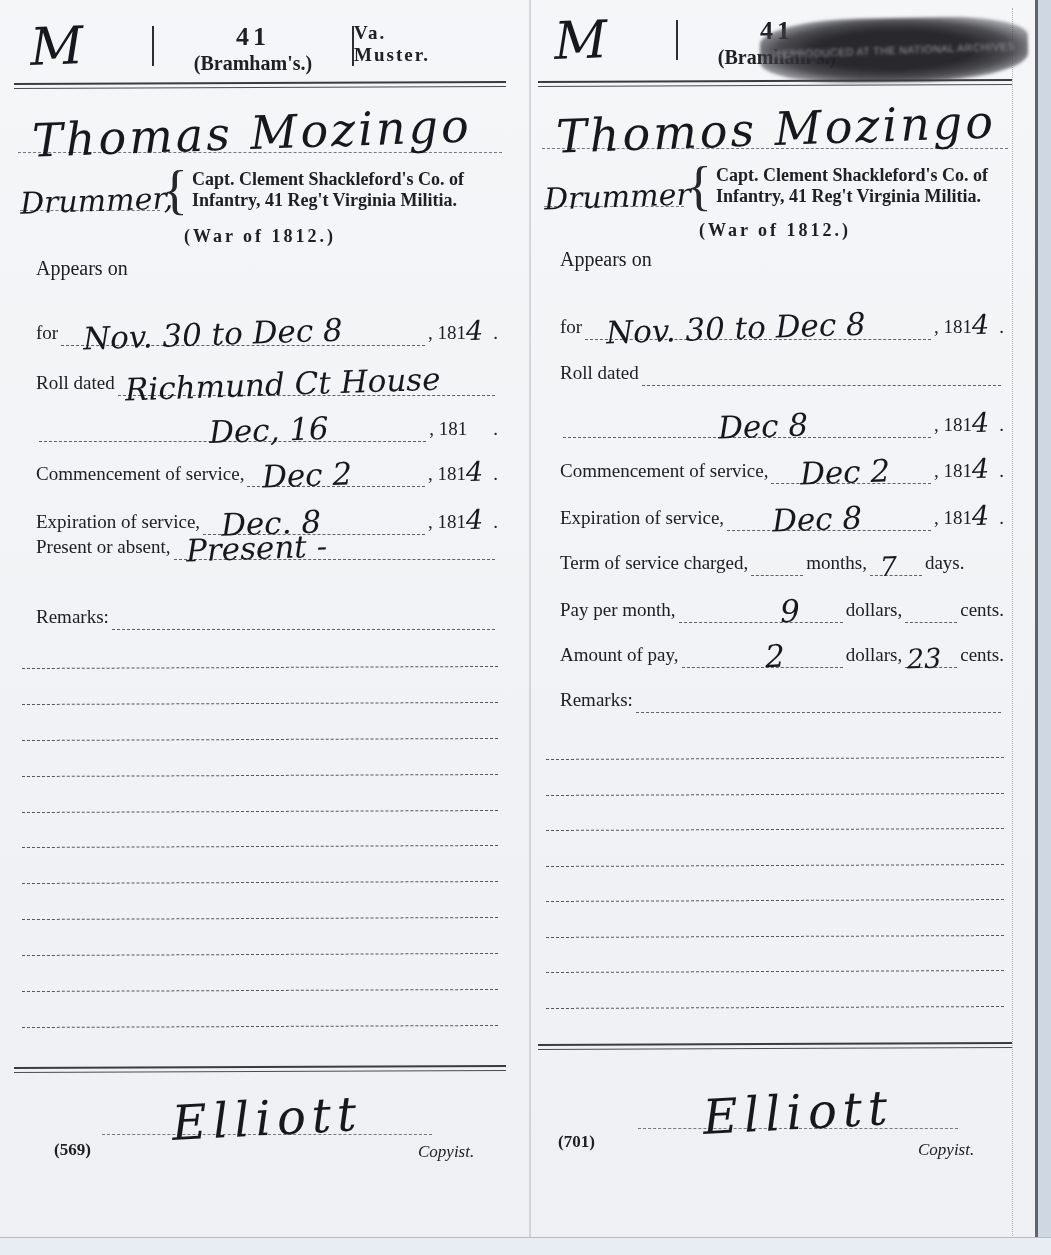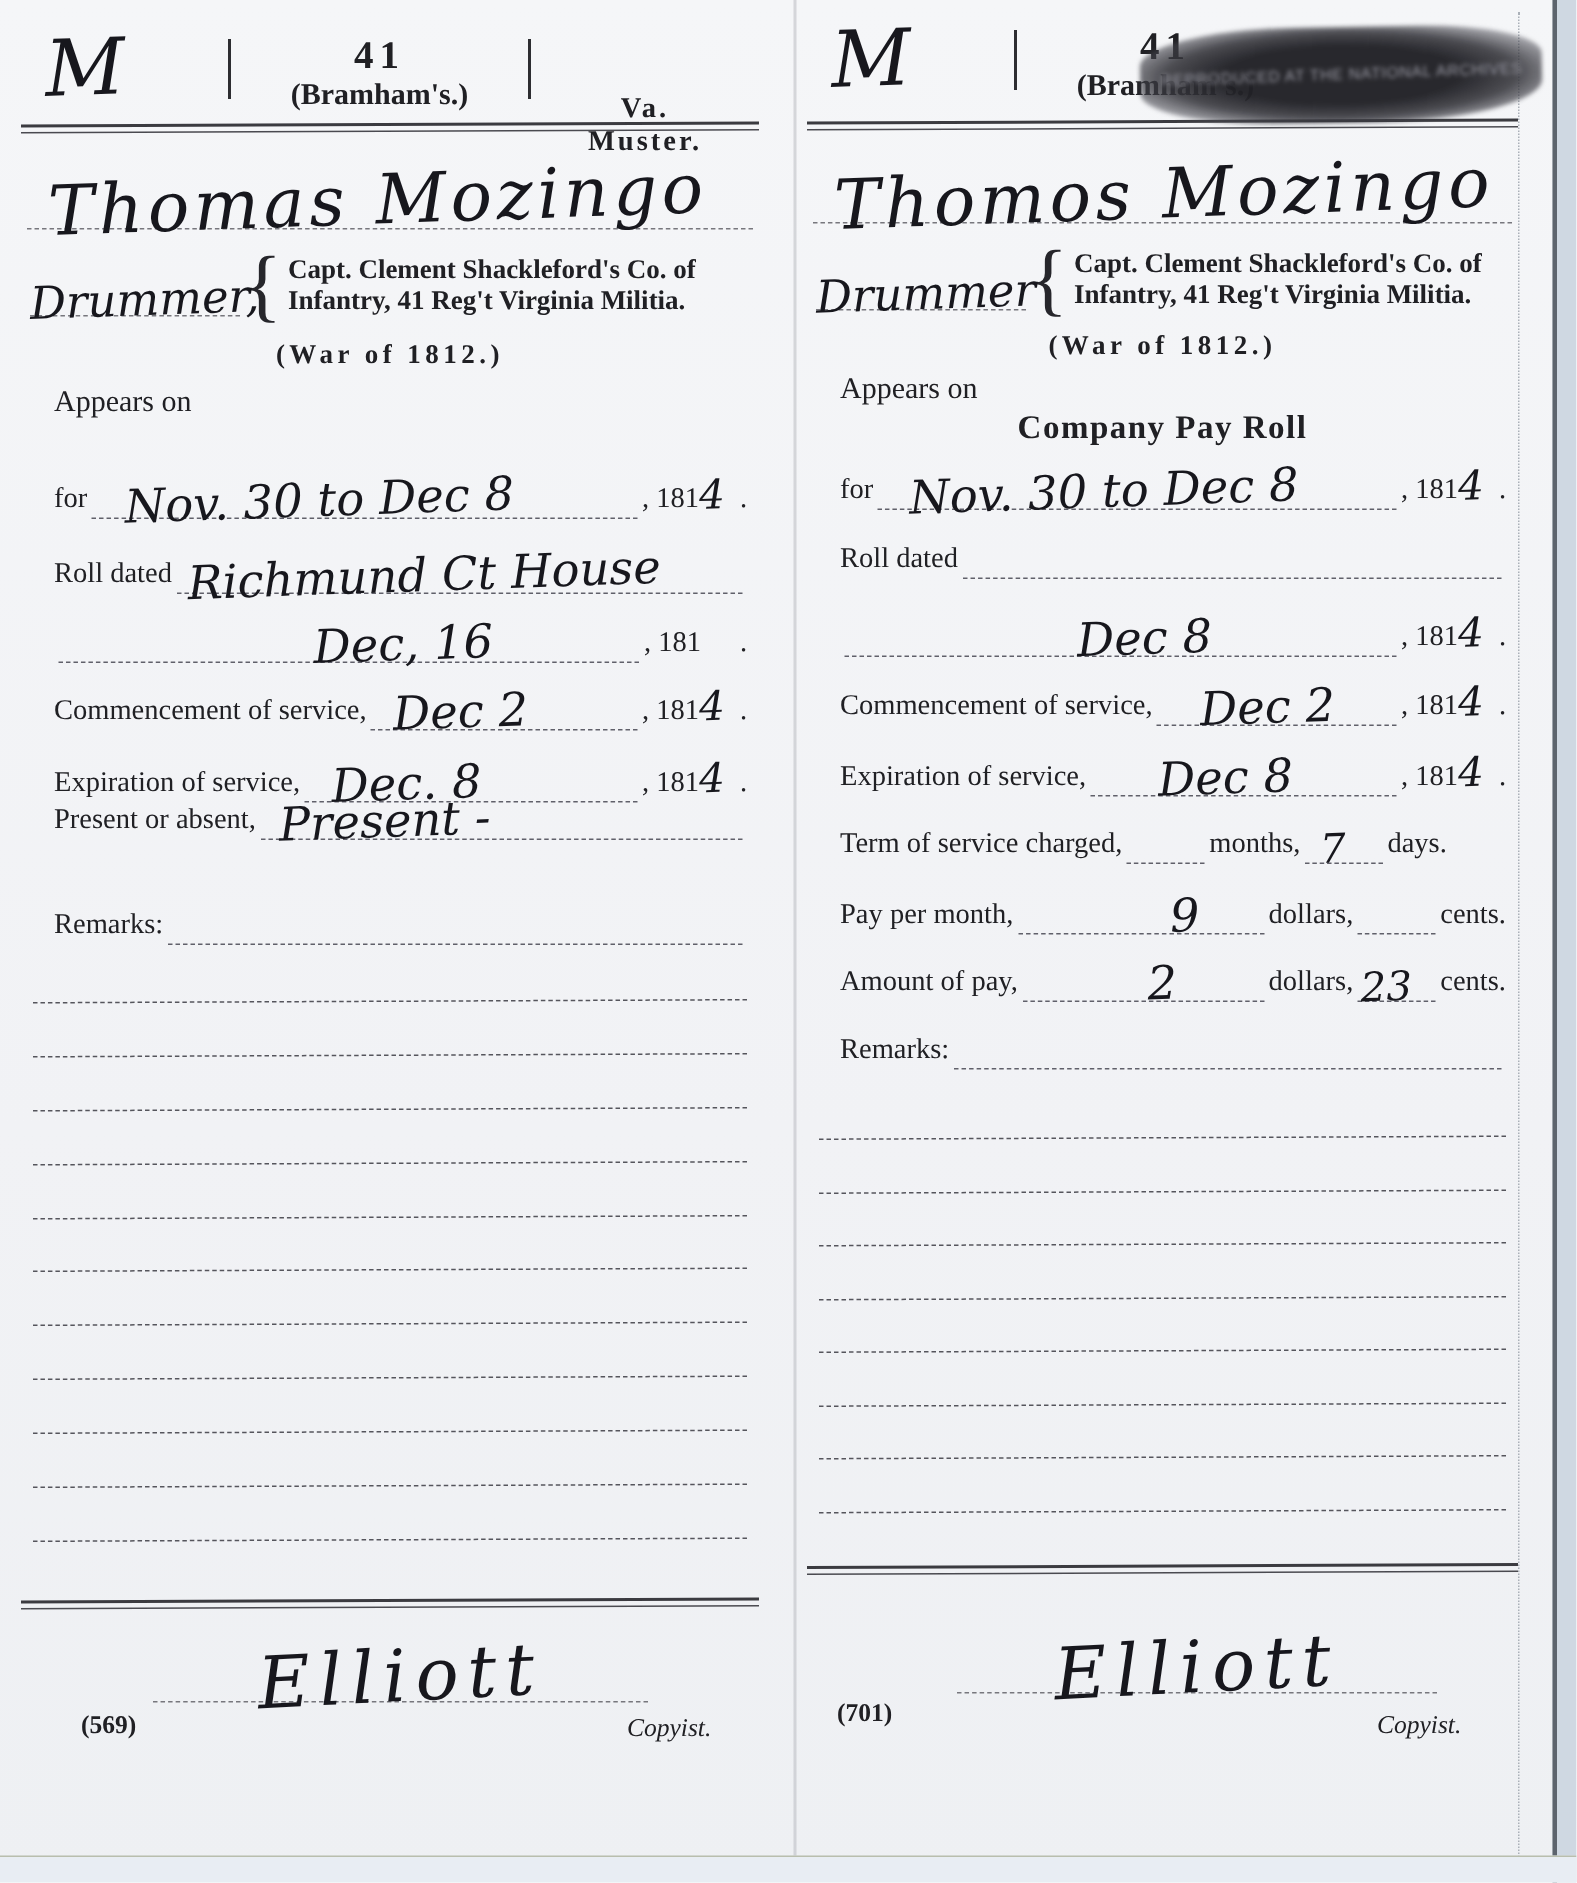--- a/index.html
+++ b/index.html
@@ -12,21 +12,21 @@
   #left-card{left:14px;top:12px;width:492px;height:1230px;}
   #right-card{left:538px;top:8px;width:474px;height:1240px;border-right:1px dotted #aab0b8;}
 
   
   .hdr{position:absolute;left:0;right:0;display:flex;align-items:flex-start;}
   .hdr-m{width:138px;padding-left:16px;box-sizing:border-box;font-size:52px;line-height:56px;}
   .vbar{width:2px;height:40px;background:#2d2d31;margin-top:8px;}
   .hdr-center{width:198px;text-align:center;padding-top:6px;}
   .reg-no{font-weight:bold;font-size:26px;letter-spacing:4px;line-height:26px;}
   .reg-note{font-weight:bold;font-size:20px;margin-top:2px;}
-  .hdr-right{flex:1;text-align:center;padding-top:4px;margin-top:40px;}
+  .hdr-right{flex:1;text-align:left;padding-top:4px;}
   .hdr-right div{font-weight:bold;font-size:19px;letter-spacing:2px;line-height:22px;}
 
   .dbl{position:absolute;left:0;right:0;height:3px;border-top:2px solid #3b3b40;border-bottom:1px solid #4a4a50;transform:rotate(-0.25deg);}
 
   
   .hw{font-family:"DejaVu Serif", serif;font-style:italic;color:#17171d;display:inline-block;transform:rotate(-2deg);white-space:nowrap;}
   .hw-name{font-size:46px;letter-spacing:3px;}
   .hw-rank{font-size:30px;}
   .hw-val{font-size:31px;}
   .hw-dig{font-size:27px;}
@@ -214,21 +214,20 @@
       </div>
     <div class="brace">{</div>
     <div class="unit">
       <div>Capt. Clement Shackleford's Co. of</div>
       <div>Infantry, 41 Reg't Virginia Militia.</div>
     </div>
   </div>
 
   <div class="war" style="top:212px">(War of 1812.)</div>
   <div class="appears" style="top:240px">Appears on</div>
-  <div class="roll-title" style="top:264px">Company Pay Roll</div>
 
   <div class="frow" style="top:290px;height:42px">
     <span class="lbl">for</span>
     <span class="fill">
       <span class="hw hw-val" style="left:6%">Nov. 30 to Dec 8</span>
     </span>
     <span class="yr">, 181</span>
     <span class="hw hw-dig">4</span>
     <span class="end">.</span>
   </div>

